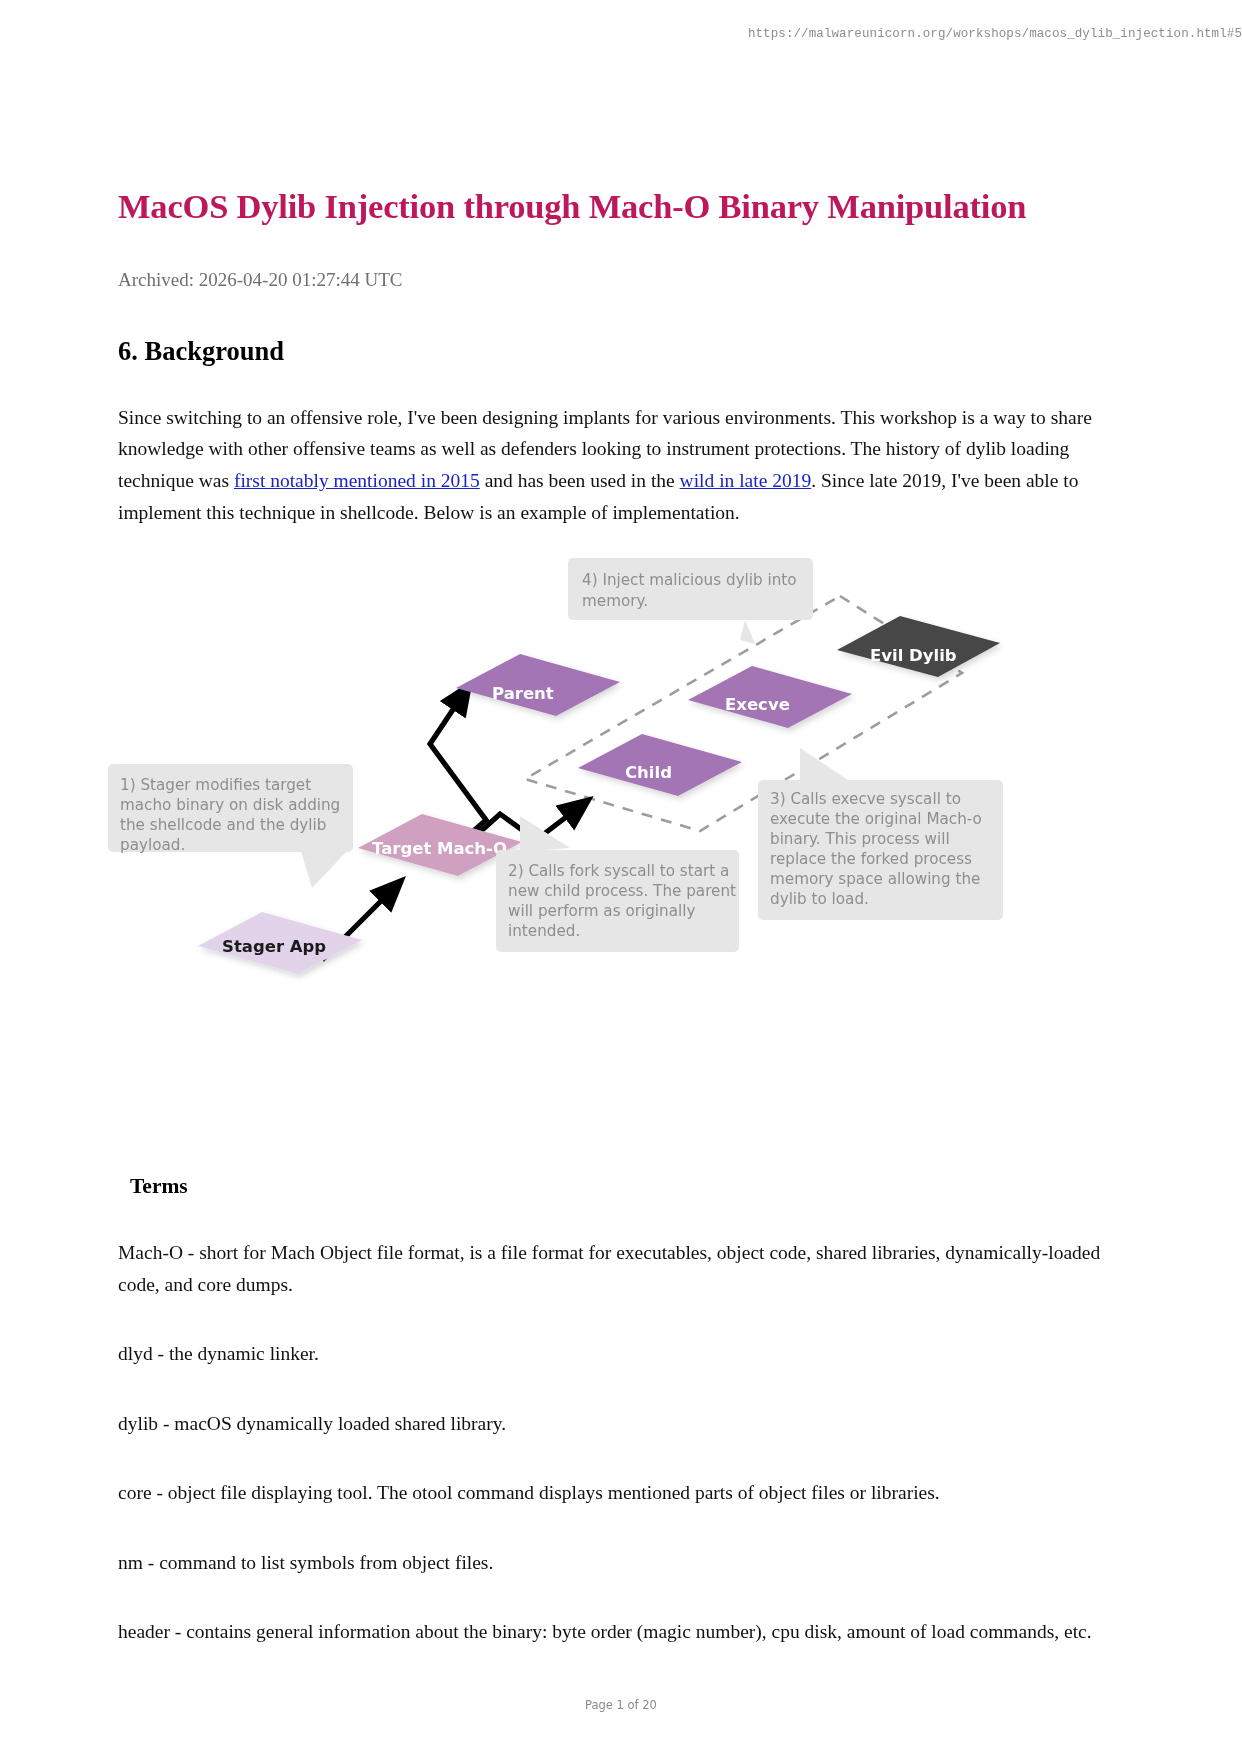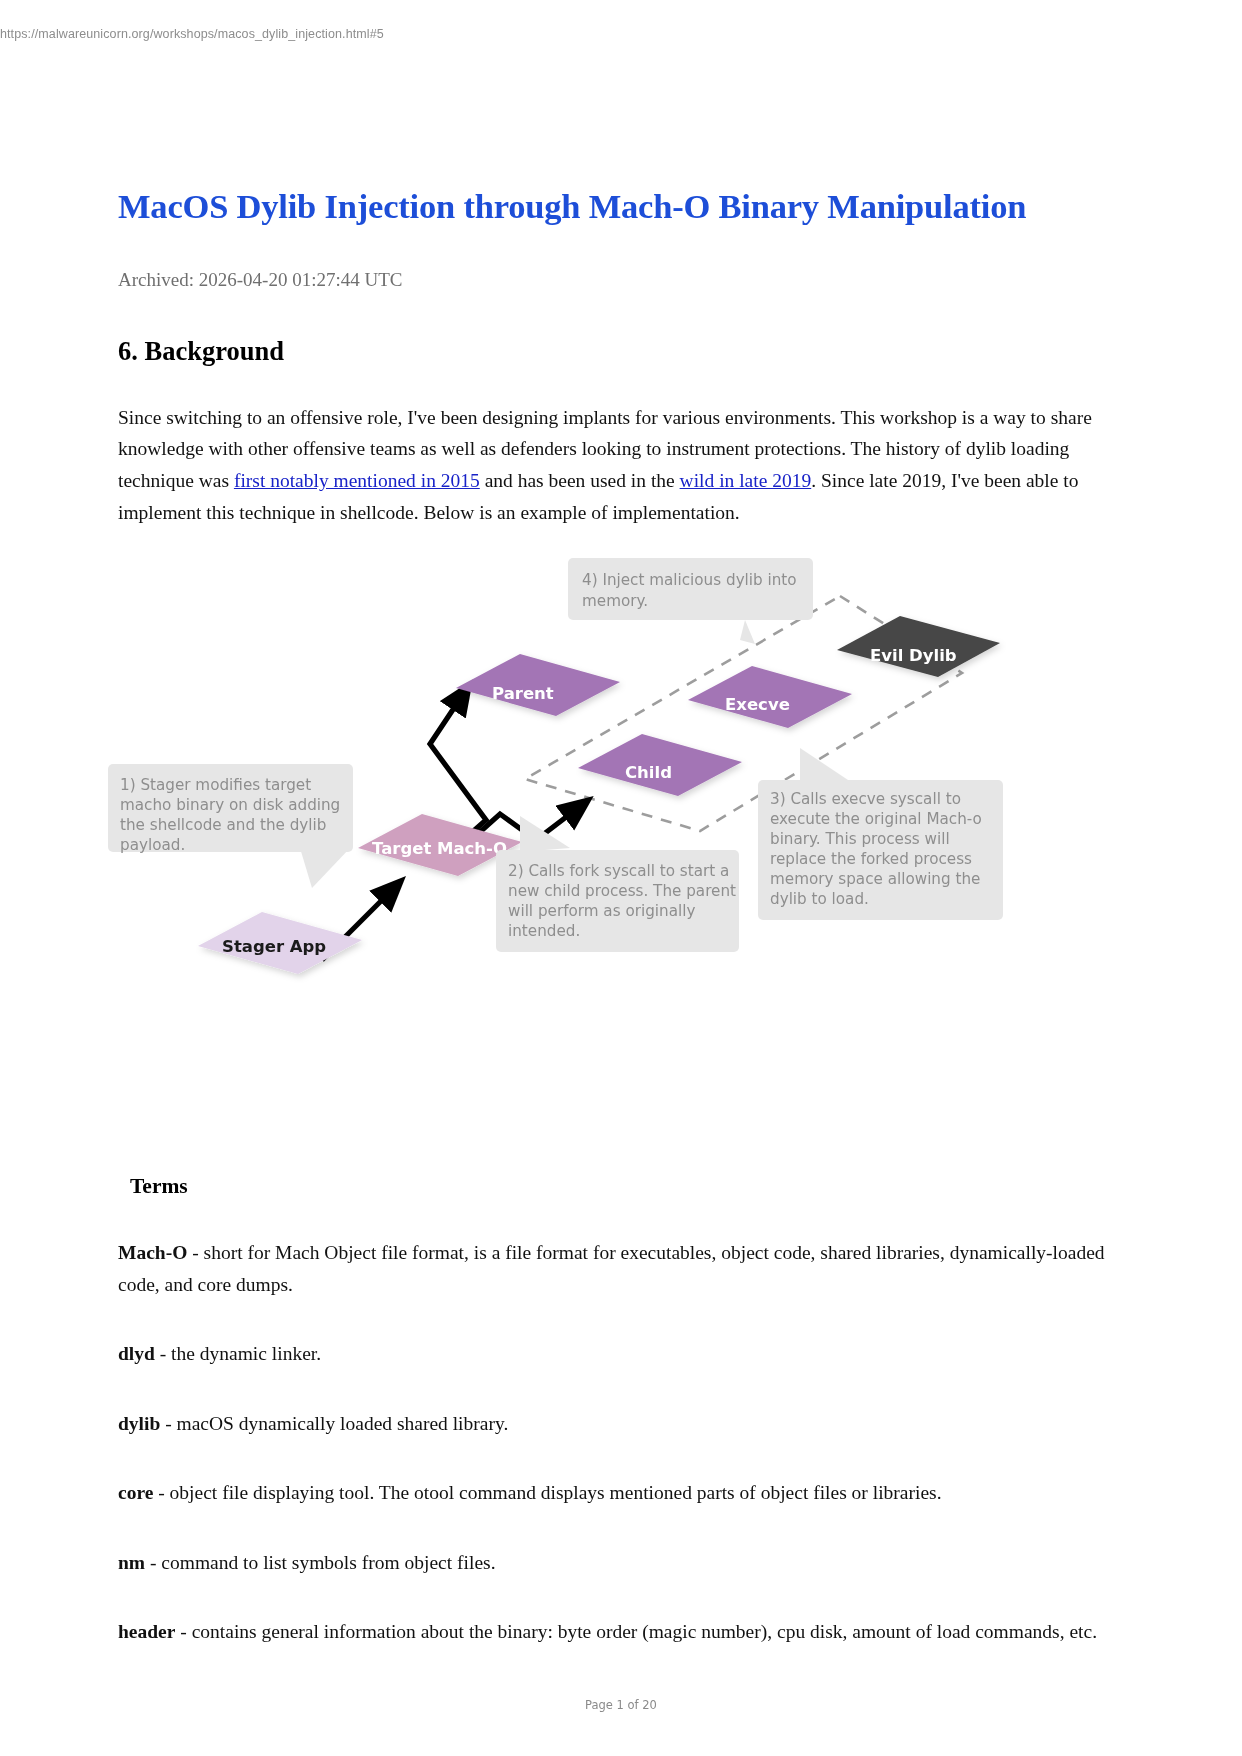--- a/index.html
+++ b/index.html
@@ -13,43 +13,43 @@
     position: relative;
     overflow: hidden;
   }
 
   
   .page-url {
     position: absolute;
     top: 27px;
     left: 0;
     width: 100%;
-    text-align: left;
-    font-family: Liberation Sans, sans-serif;
+    text-align: right;
+    font-family: Liberation Mono, monospace;
     font-size: 12.5px;
     color: #8d8d8d;
     letter-spacing: 0.1px;
   }
 
   
   .content {
     position: absolute;
     left: 118px;
     top: 185px;
     width: 1006px;
   }
 
   h1.doc-title {
     font-family: "Liberation Serif", serif;
     font-size: 34.5px;
     font-weight: bold;
     line-height: 1.25;
     margin: 0 0 0 0;
     letter-spacing: -0.2px;
-    color: #1d4ed8;
+    color: #be185d;
   }
 
   .archived {
     font-size: 19px;
     color: #6f6f6f;
     margin-top: 40px;
     line-height: 1.3;
   }
 
   h2.section-title {
@@ -94,21 +94,21 @@
     font-weight: bold;
     margin: 12px;
     color: #000;
   }
   p.term {
     font-size: 19.5px;
     line-height: 1.62;
     margin: 38px 0 0 0;
     color: #111;
   }
-  p.term b { font-weight: bold; }
+  p.term b { font-weight: normal; }
 
   .footer {
     position: absolute;
     bottom: 44px;
     left: 0;
     width: 100%;
     text-align: center;
     font-family: "DejaVu Sans", sans-serif;
     font-size: 11.5px;
     color: #8a8a8a;

